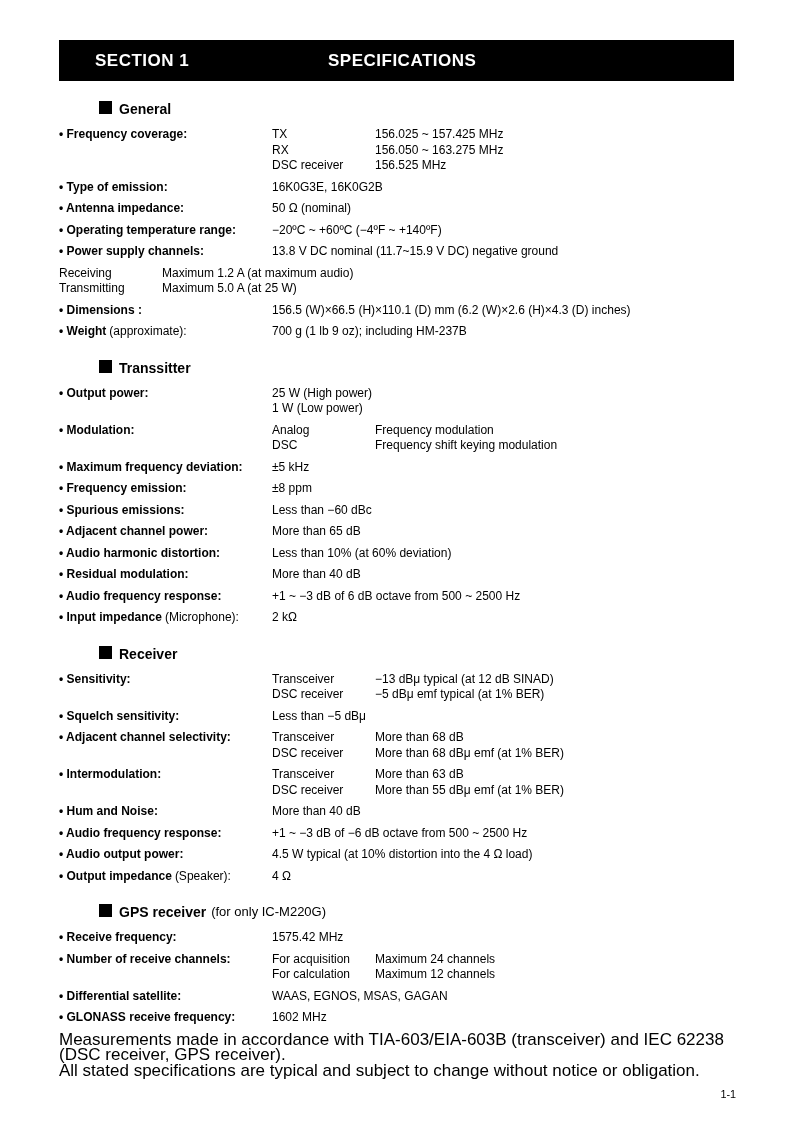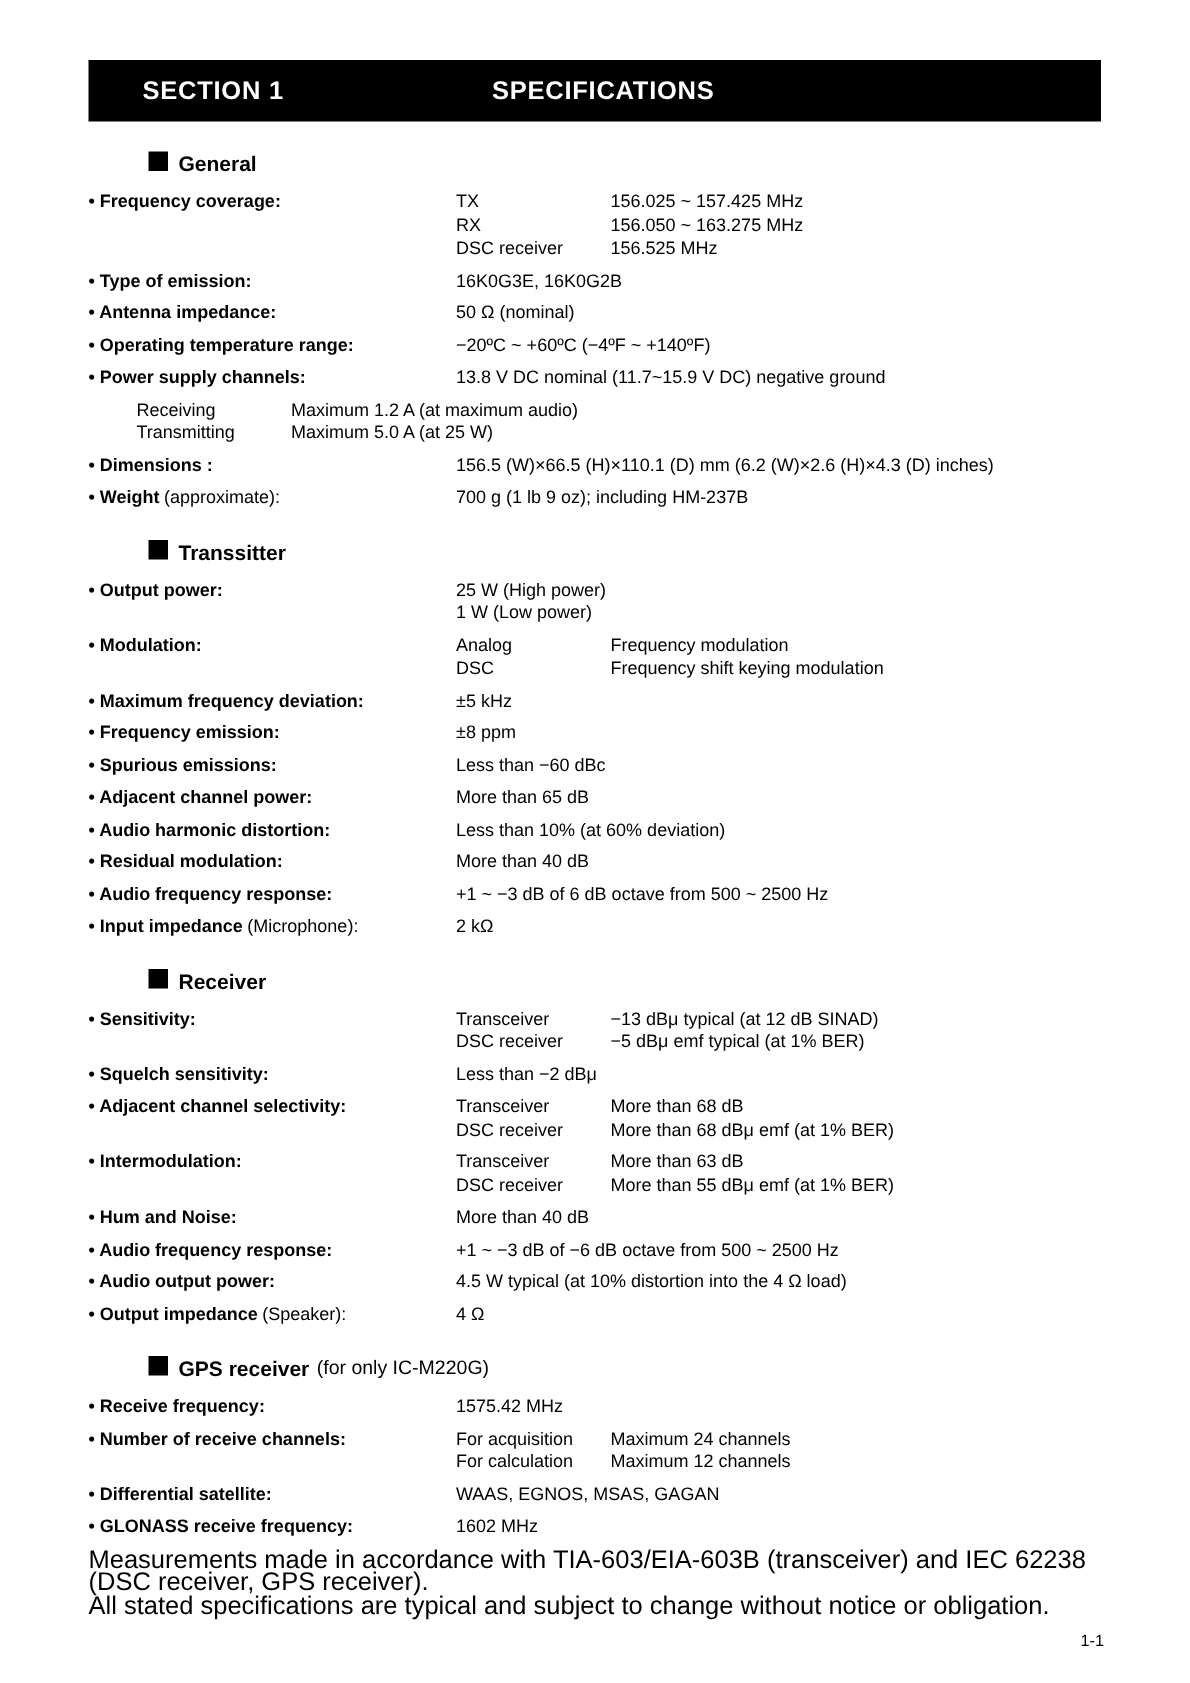--- a/index.html
+++ b/index.html
@@ -36,21 +36,21 @@
   .section-heading { display: flex; align-items: flex-start; margin-bottom: 9px; height: 17px; margin-left: 40px; }
   .section-marker { width: 13px; height: 13px; background: #000; display: inline-block; flex-shrink: 0; }
   .section-title { font-size: 14px; font-weight: bold; margin-left: 7px; }
   .section-title-note { font-size: 13px; font-weight: normal; margin-left: 5px; }
 
   
   .spec-row { display: flex; margin-bottom: 6px; font-size: 12px; line-height: 15.5px; }
   .row-label { width: 213px; flex-shrink: 0; font-weight: bold; }
   .label-note { font-weight: normal; margin-left: 3px; }
   .row-values { flex: 1; }
-  .value-line { display: flex; margin-left: 32px; }
+  .value-line { display: flex; }
   .value-sub { width: 103px; flex-shrink: 0; }
   .value-text { flex: 1; }
 
   
   .footer-notes { font-size: 17px; line-height: 15.5px; }
   .page-number { text-align: right; margin-top: 10px; font-size: 10.8px; }
 </style>
 </head>
 <body>
 
@@ -254,21 +254,21 @@
             <div class="value-line">
               <span class="value-sub">DSC receiver</span>
               <span class="value-text">−5 dBμ emf typical (at 1% BER)</span>
             </div>
           </div>
         </div>
         <div class="spec-row">
           <div class="row-label"><span class="label-bold">• Squelch sensitivity:</span></div>
           <div class="row-values">
             <div class="value-line">
-              <span class="value-text">Less than −2 dBμ</span>
+              <span class="value-text">Less than −5 dBμ</span>
             </div>
           </div>
         </div>
         <div class="spec-row">
           <div class="row-label"><span class="label-bold">• Adjacent channel selectivity:</span></div>
           <div class="row-values">
             <div class="value-line">
               <span class="value-sub">Transceiver</span>
               <span class="value-text">More than 68 dB</span>
             </div>

